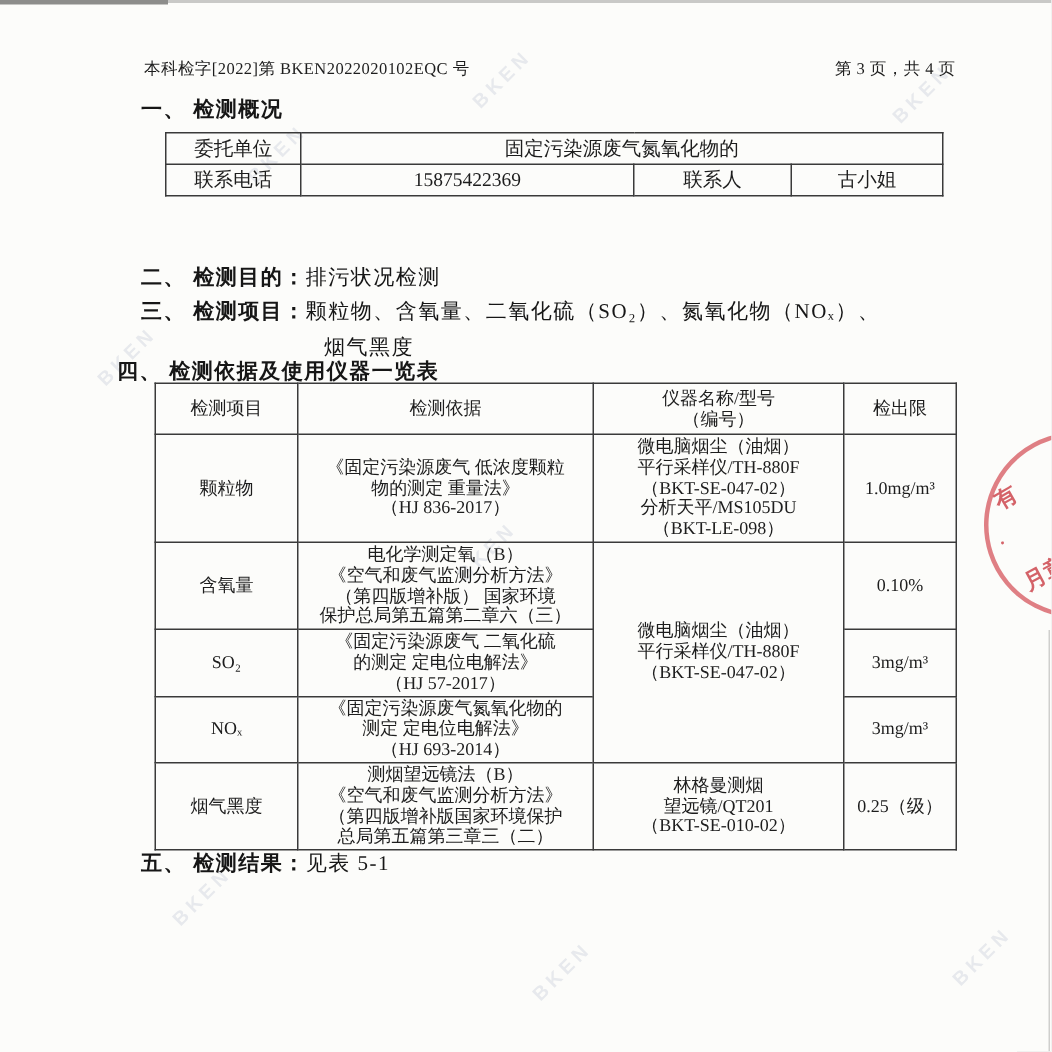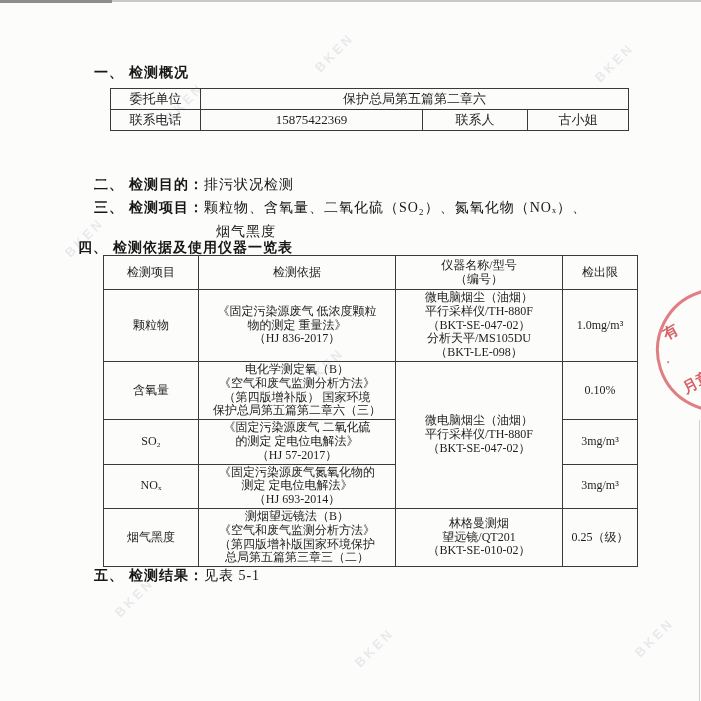--- a/index.html
+++ b/index.html
@@ -60,34 +60,38 @@
 
   <span class="wm" style="top:95px;left:160px">BKEN</span>
   <span class="wm" style="top:45px;left:310px">BKEN</span>
   <span class="wm" style="top:55px;left:590px">BKEN</span>
   <span class="wm" style="top:230px;left:60px">BKEN</span>
   <span class="wm" style="top:360px;left:300px">BKEN</span>
   <span class="wm" style="top:590px;left:110px">BKEN</span>
   <span class="wm" style="top:640px;left:350px">BKEN</span>
   <span class="wm" style="top:630px;left:630px">BKEN</span>
 
+  <div class="hdr">
+    <span>本科检字[2022]第 BKEN2022020102EQC 号</span>
+    <span>第 3 页，共 4 页</span>
+  </div>
 
   <div class="h-sec" style="top:64px;left:94px">一、 检测概况</div>
 
   <table class="t-overview">
     <colgroup>
         <col class="c1">
         <col class="c2">
         <col class="c3">
         <col class="c4">
       </colgroup>
     <tbody>
         <tr>
       <td>委托单位</td>
-      <td colspan="3">保护总局第五篇第二章六</td>
+      <td colspan="3">固定污染源废气氮氧化物的</td>
     </tr>
     <tr>
       <td>联系电话</td>
       <td>15875422369</td>
       <td>联系人</td>
       <td>古小姐</td>
     </tr>
   </tbody>
     </table>
 

